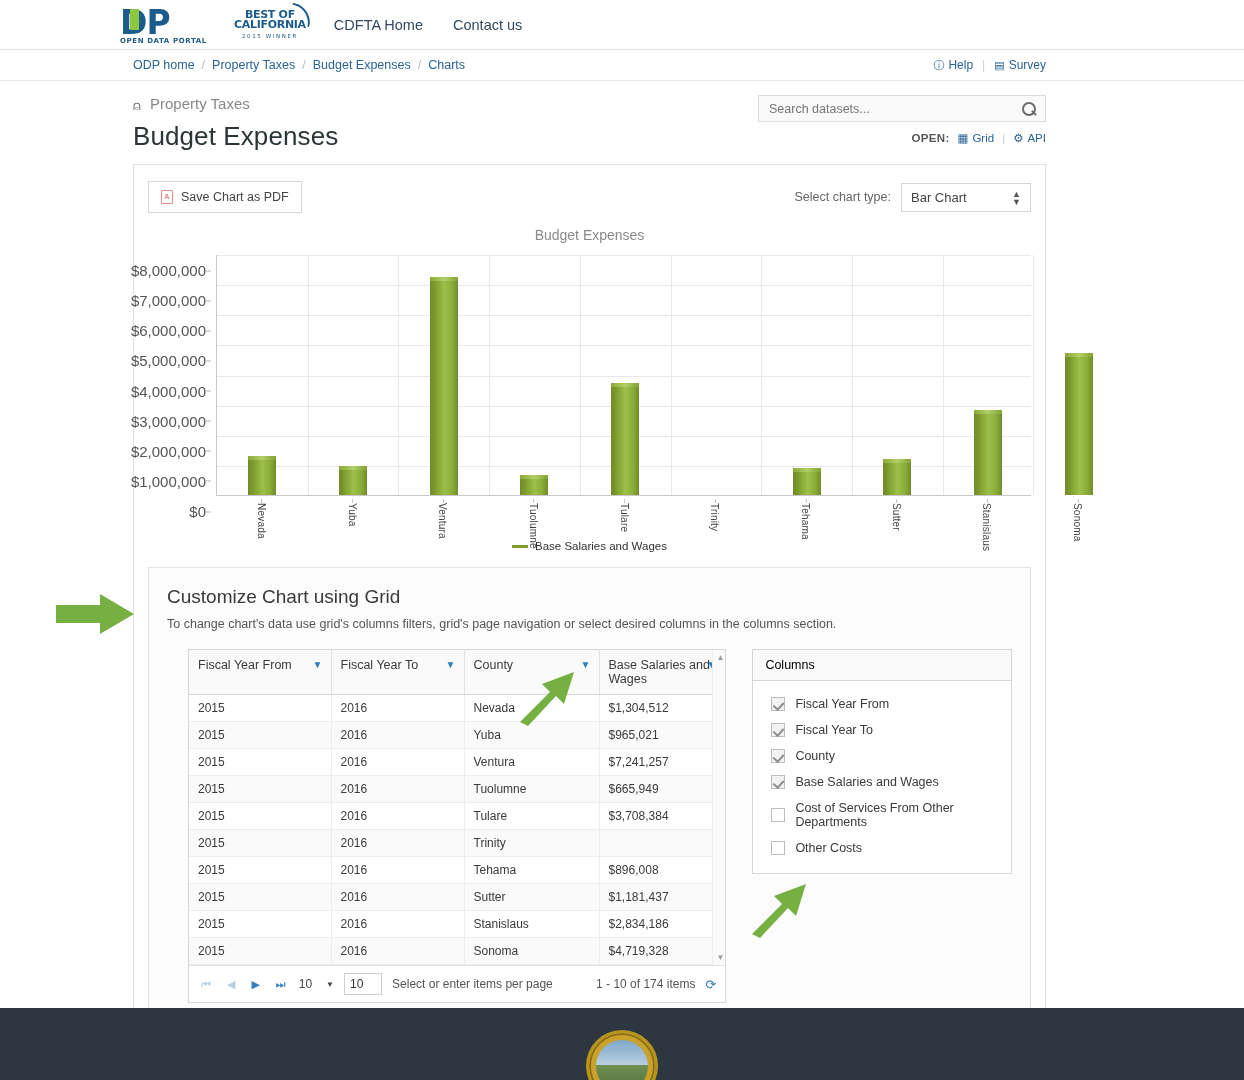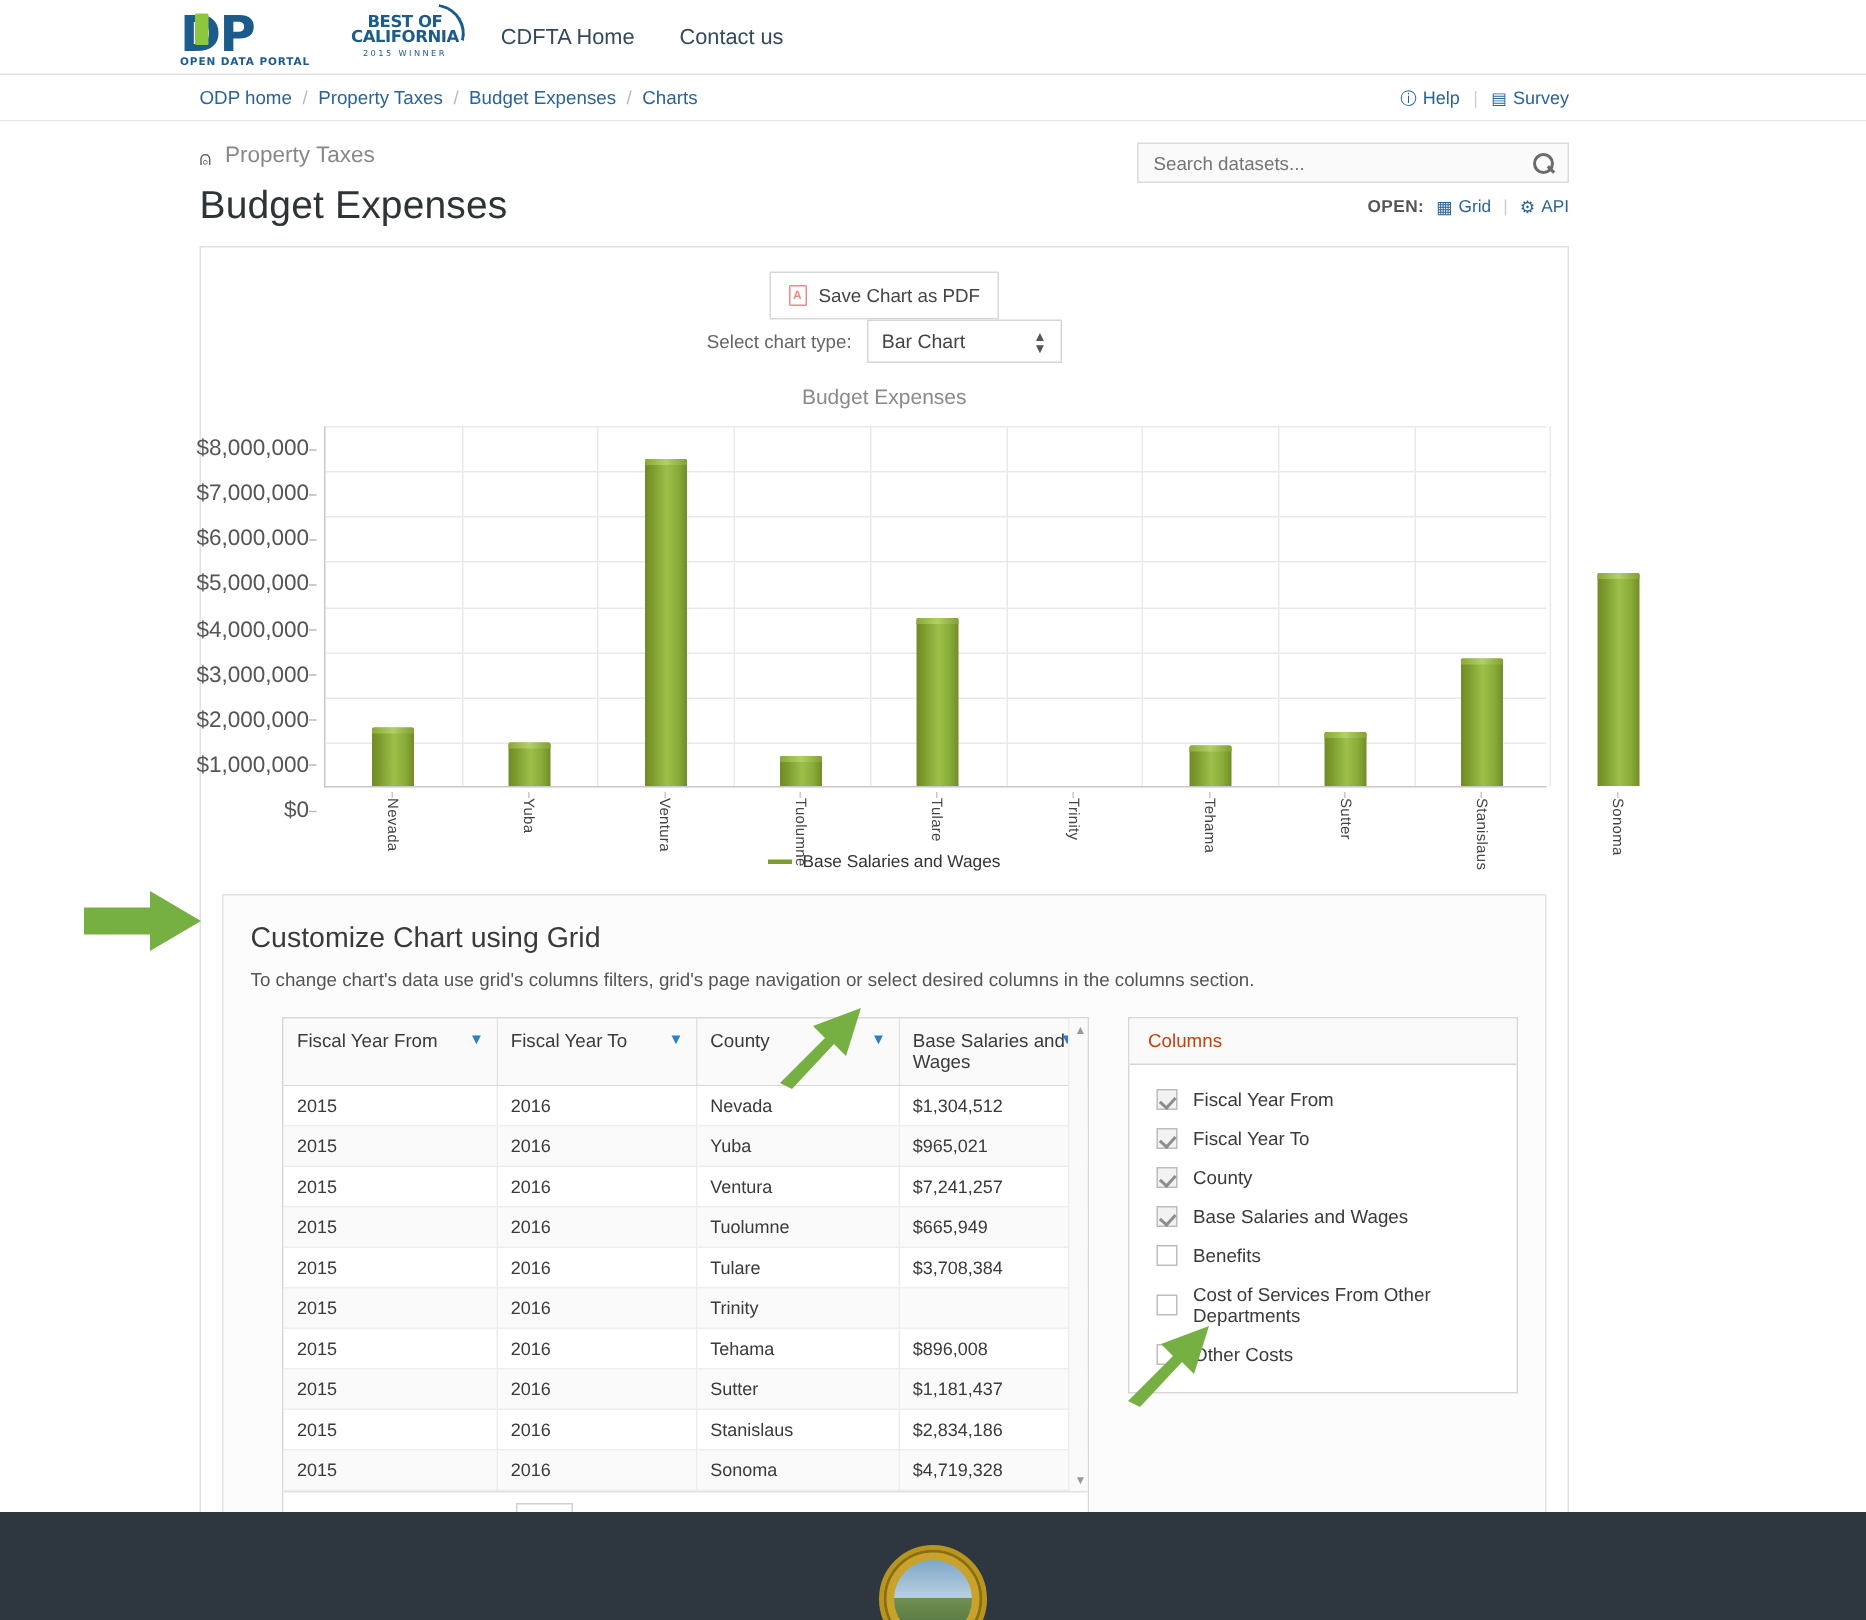--- a/index.html
+++ b/index.html
@@ -110,21 +110,21 @@
   }
   .viewrow b { font-weight:bold; letter-spacing:.3px; }
   .viewrow a { color:#2a6496; text-decoration:none; display:inline-flex; gap:4px; align-items:center; }
   .viewrow .divider { color:#ccc; }
 
   
   #card {
     margin-top:12px; border:1px solid #e0e0e0; background:#fff;
     padding:16px 14px 20px 14px; position:relative;
   }
-  #cardtop { display:flex; justify-content:space-between; align-items:center;flex-direction:column; }
+  #cardtop { display:flex; justify-content:space-between; align-items:center; }
   .pdfbtn {
     border:1px solid #d8d8d8; background:#fff; padding:8px 12px;
     font-size:12.5px; color:#444; display:inline-flex; align-items:center; gap:8px;
     cursor:pointer; font-family:"Liberation Sans", sans-serif;
   }
   .pdficon {
     width:12px; height:14px; border:1.4px solid #ef8a8a; border-radius:1px;
     color:#ef8a8a; font-size:7px; font-weight:bold; position:relative;
     display:inline-block;
   }
@@ -232,21 +232,21 @@
     font-size:12px; color:#333; padding:0 5px; outline:none;
     font-family:"Liberation Sans", sans-serif;
   }
   .pgspacer { flex:1; }
   .refresh { color:#2f7fc1; font-size:13px; cursor:pointer; }
 
   
   #columns { width:270px; border:1px solid #d7d7d7; background:#fff; }
   #columns .chead {
     background:#fafafa; border-bottom:1px solid #d7d7d7; padding:8px 12px;
-    font-size:12.5px; color:#c2410c;
+    font-size:12.5px; color:#000000;
   }
   #columns .cbody { padding:10px 12px 12px 12px; }
   .crow { display:flex; align-items:center; gap:10px; padding:6px 0 6px 6px; }
   .cbx {
     width:14px; height:14px; border:1px solid #bdbdbd; background:#fff;
     position:relative; flex:none; cursor:pointer;
   }
   .cbx.on { background:#f2f2f2; }
   .cbx.on::after {
     content:""; position:absolute; left:3px; top:2px; width:5px; height:8px;
@@ -564,24 +564,20 @@
               <div class="crow">
                 <span class="cbx on"></span>
                 <span>County</span>
               </div>
               <div class="crow">
                 <span class="cbx on"></span>
                 <span>Base Salaries and Wages</span>
               </div>
               <div class="crow">
                 <span class="cbx"></span>
-                <span>Benefits</span>
-              </div>
-              <div class="crow">
-                <span class="cbx"></span>
                 <span>Cost of Services From Other Departments</span>
               </div>
               <div class="crow">
                 <span class="cbx"></span>
                 <span>Other Costs</span>
               </div>
             </div>
         </div>
 
       </div>

